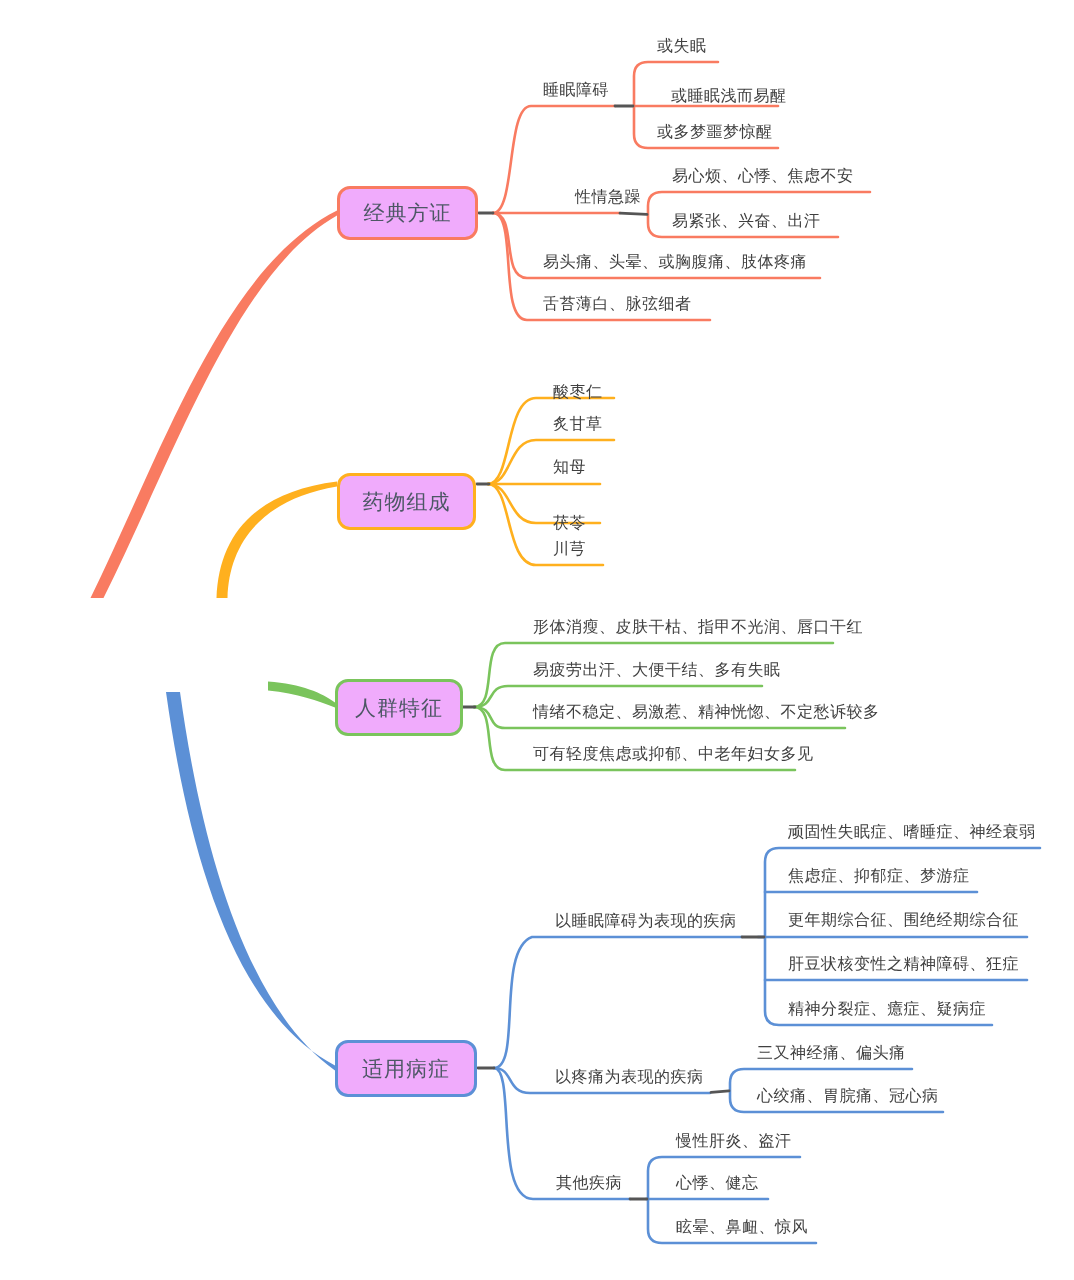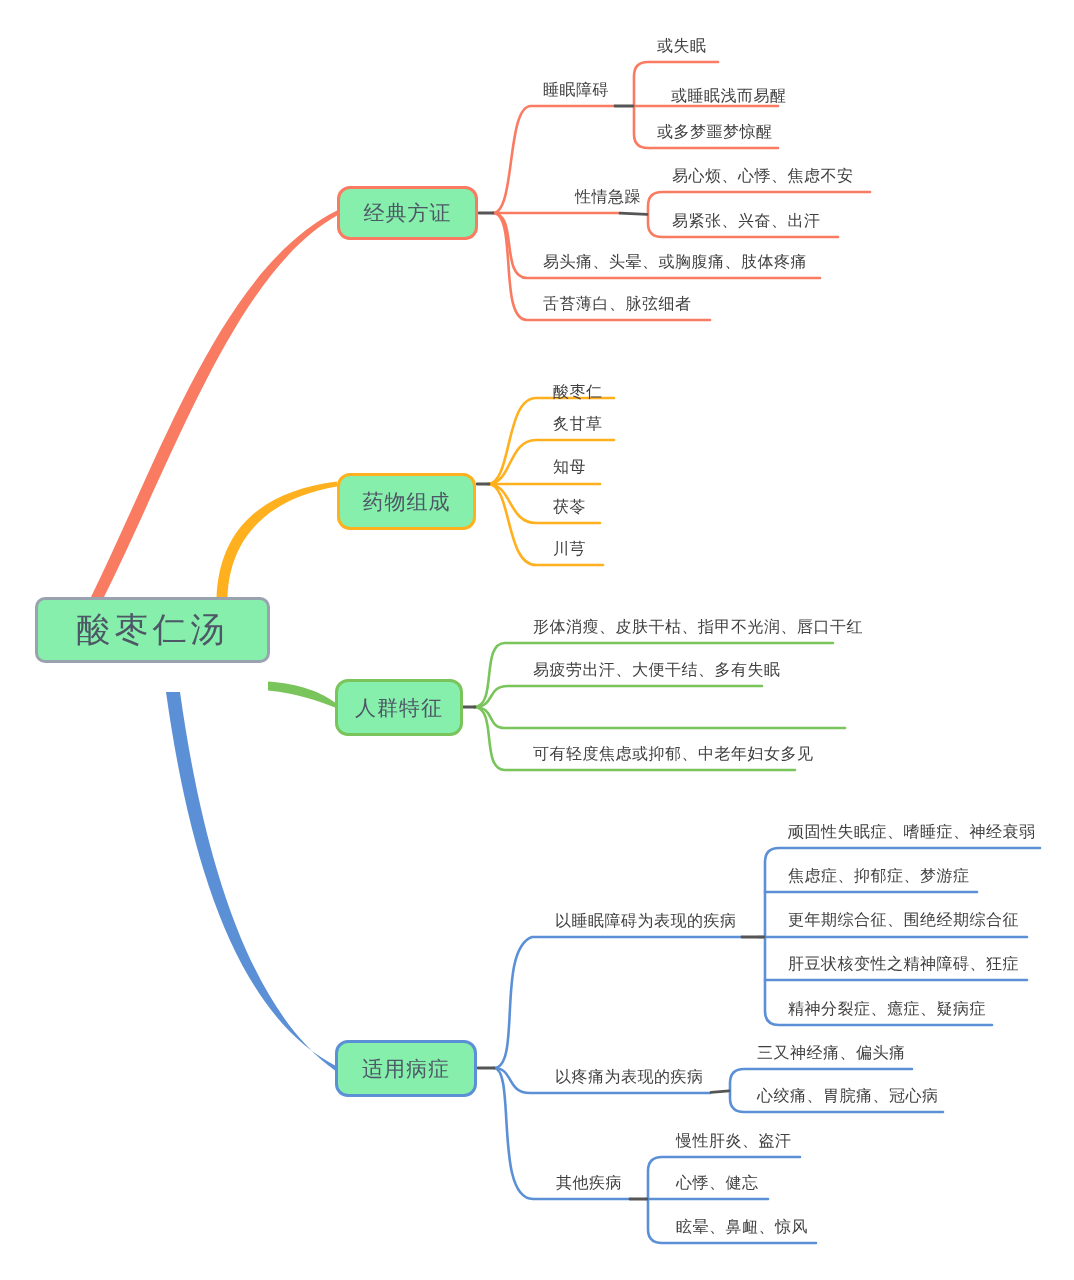--- a/index.html
+++ b/index.html
@@ -6,21 +6,21 @@
   .stage {
     position:relative; width:1074px; height:1280px; background:#fff;
     font-family:"Liberation Sans", sans-serif; overflow:hidden;
   }
   .stage svg { position:absolute; left:0; top:0; }
   .leaf {
     position:absolute; font-size:16px; line-height:22px; height:22px;
     color:#404040; white-space:nowrap; letter-spacing:0.5px;
   }
   .boxnode {
-    position:absolute; background:#86efac; box-sizing:border-box;
+    position:absolute; background:#f0abfc; box-sizing:border-box;
     display:flex; align-items:center; justify-content:center;
     color:#4d5765; white-space:nowrap;
   }
   .root-box {
     border:3.5px solid #99a2af; border-radius:10px;
     font-size:34px; letter-spacing:4px;
   }
   .branch-box { font-size:21px; letter-spacing:1px; border-radius:13px; }
   .bd-red    { border:3px solid #f97b61; }
   .bd-yellow { border:3px solid #ffb01e; }
@@ -91,23 +91,20 @@
       <path d="M 463,707 H 475"></path>
       <path d="M 478,1068 H 494"></path>
       <path d="M 615,106 H 633"></path>
       <path d="M 620,213.2 L 647,214.4"></path>
       <path d="M 742,937 H 764"></path>
       <path d="M 711,1092.3 L 729,1090.8"></path>
       <path d="M 630,1199 H 647"></path>
     </g>
   </svg>
 
-  <div class="boxnode root-box" style="left:35px; top:597px; width:235px; height:66px;">
-    <span>酸枣仁汤</span>
-  </div>
 
   <div class="boxnode branch-box bd-red" style="left:337px; top:186px; width:141px; height:54px;">
     <span>经典方证</span>
   </div>
 
   <div class="boxnode branch-box bd-yellow" style="left:337px; top:455px; width:139px; height:57px;margin-top:18px;">
     <span>药物组成</span>
   </div>
 
   <div class="boxnode branch-box bd-green" style="left:335px; top:679px; width:128px; height:57px;">
@@ -124,25 +121,26 @@
   <div class="leaf" style="left:657px; top:121px;">或多梦噩梦惊醒</div>
   <div class="leaf" style="left:543px; top:186px;margin-left:32px;">性情急躁</div>
   <div class="leaf" style="left:672px; top:165px;">易心烦、心悸、焦虑不安</div>
   <div class="leaf" style="left:672px; top:210px;">易紧张、兴奋、出汗</div>
   <div class="leaf" style="left:543px; top:251px;">易头痛、头晕、或胸腹痛、肢体疼痛</div>
   <div class="leaf" style="left:543px; top:293px;">舌苔薄白、脉弦细者</div>
 
   <div class="leaf" style="left:553px; top:381px;">酸枣仁</div>
   <div class="leaf" style="left:553px; top:413px;">炙甘草</div>
   <div class="leaf" style="left:553px; top:456px;">知母</div>
-  <div class="leaf" style="left:553px; top:496px;">茯苓</div>
+  <div class="leaf" style="left:553px; top:512px;">茯苓</div>
   <div class="leaf" style="left:553px; top:538px;">川芎</div>
 
   <div class="leaf" style="left:533px; top:616px;">形体消瘦、皮肤干枯、指甲不光润、唇口干红</div>
   <div class="leaf" style="left:533px; top:659px;">易疲劳出汗、大便干结、多有失眠</div>
+  <div class="leaf" style="left:533px; top:701px;">情绪不稳定、易激惹、精神恍惚、不定愁诉较多</div>
   <div class="leaf" style="left:533px; top:743px;">可有轻度焦虑或抑郁、中老年妇女多见</div>
 
   <div class="leaf" style="left:555px; top:910px;">以睡眠障碍为表现的疾病</div>
   <div class="leaf" style="left:788px; top:821px;">顽固性失眠症、嗜睡症、神经衰弱</div>
   <div class="leaf" style="left:788px; top:865px;">焦虑症、抑郁症、梦游症</div>
   <div class="leaf" style="left:788px; top:909px;">更年期综合征、围绝经期综合征</div>
   <div class="leaf" style="left:788px; top:953px;">肝豆状核变性之精神障碍、狂症</div>
   <div class="leaf" style="left:788px; top:998px;">精神分裂症、癔症、疑病症</div>
   <div class="leaf" style="left:555px; top:1066px;">以疼痛为表现的疾病</div>
   <div class="leaf" style="left:757px; top:1042px;">三又神经痛、偏头痛</div>

